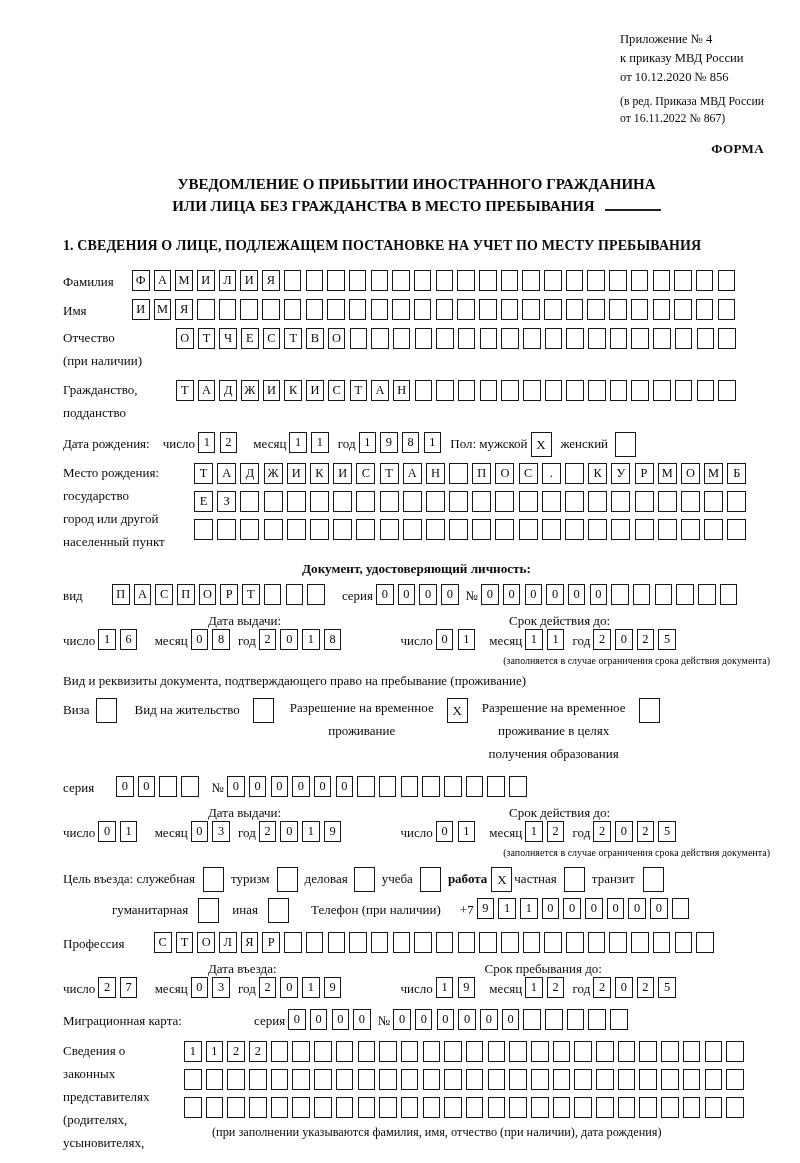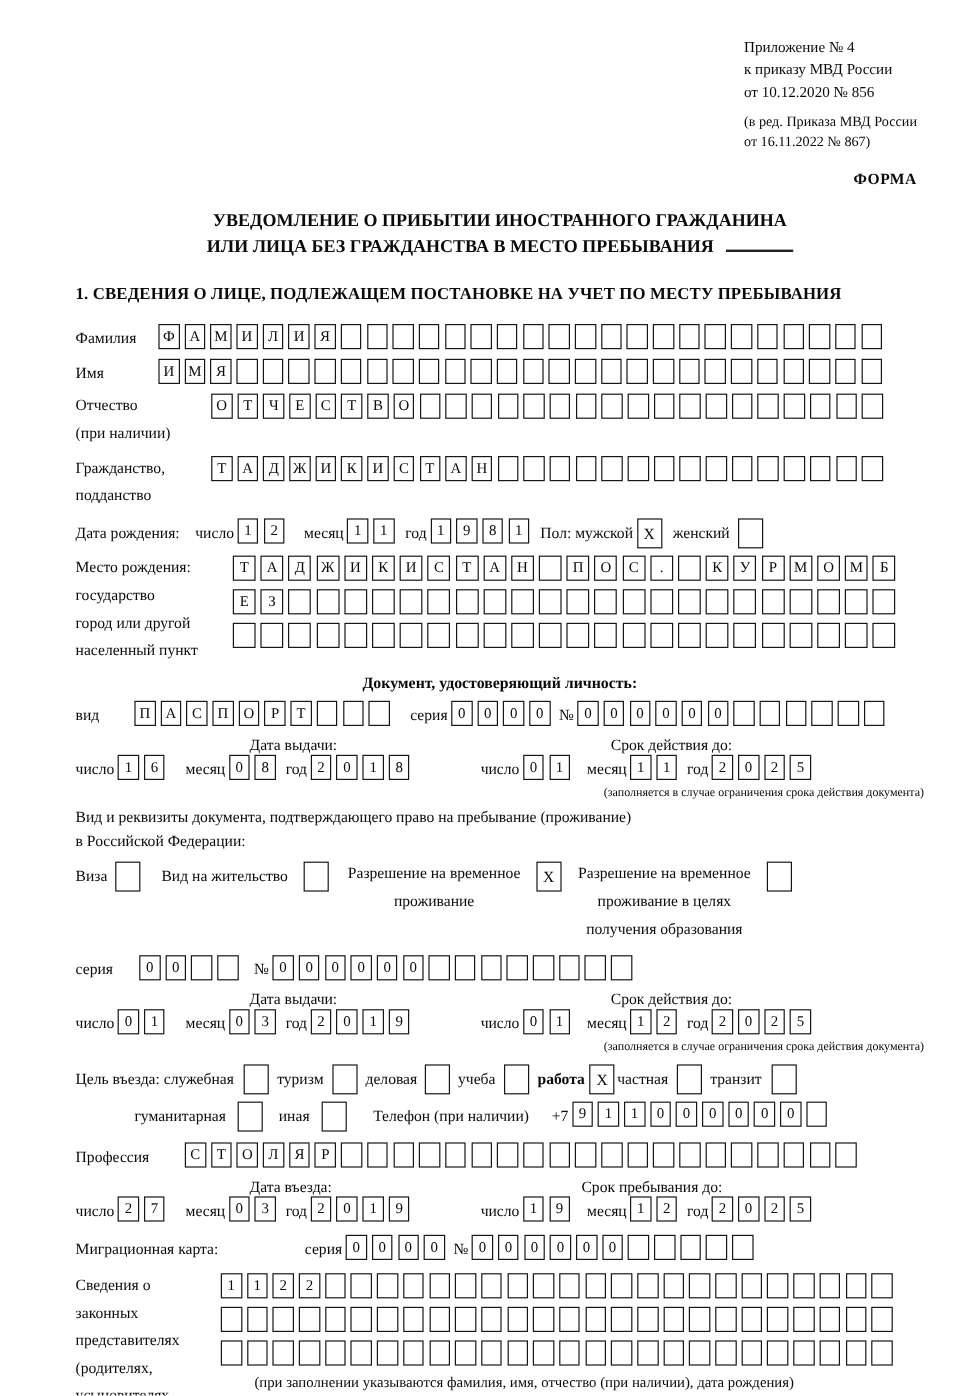--- a/index.html
+++ b/index.html
@@ -386,21 +386,20 @@
       <span class="lbl" style="margin-left: 4px;">год</span>
       <span class="cellrow">
         <span class="cell">2</span>
         <span class="cell">0</span>
         <span class="cell">2</span>
         <span class="cell">5</span>
       </span>
     </div>
     <div class="note right">(заполняется в случае ограничения срока действия документа)</div>
     <div class="para">Вид и реквизиты документа, подтверждающего право на пребывание (проживание)</div>
-    <div class="para">в Российской Федерации:</div>
     <div class="row mt2">
       <span class="lbl">Виза</span>
       <span class="box" style="margin-left: 3px;"></span>
       <span class="lbl" style="margin-left: 18px;">Вид на жительство</span>
       <span class="box" style="margin-left: 10px;"></span>
       <span class="mlbl ctr" style="margin-left: 16px;">
         <div>Разрешение на временное</div>
         <div>проживание</div>
       </span>
       <span class="box" style="margin-left: 10px;">X</span>

